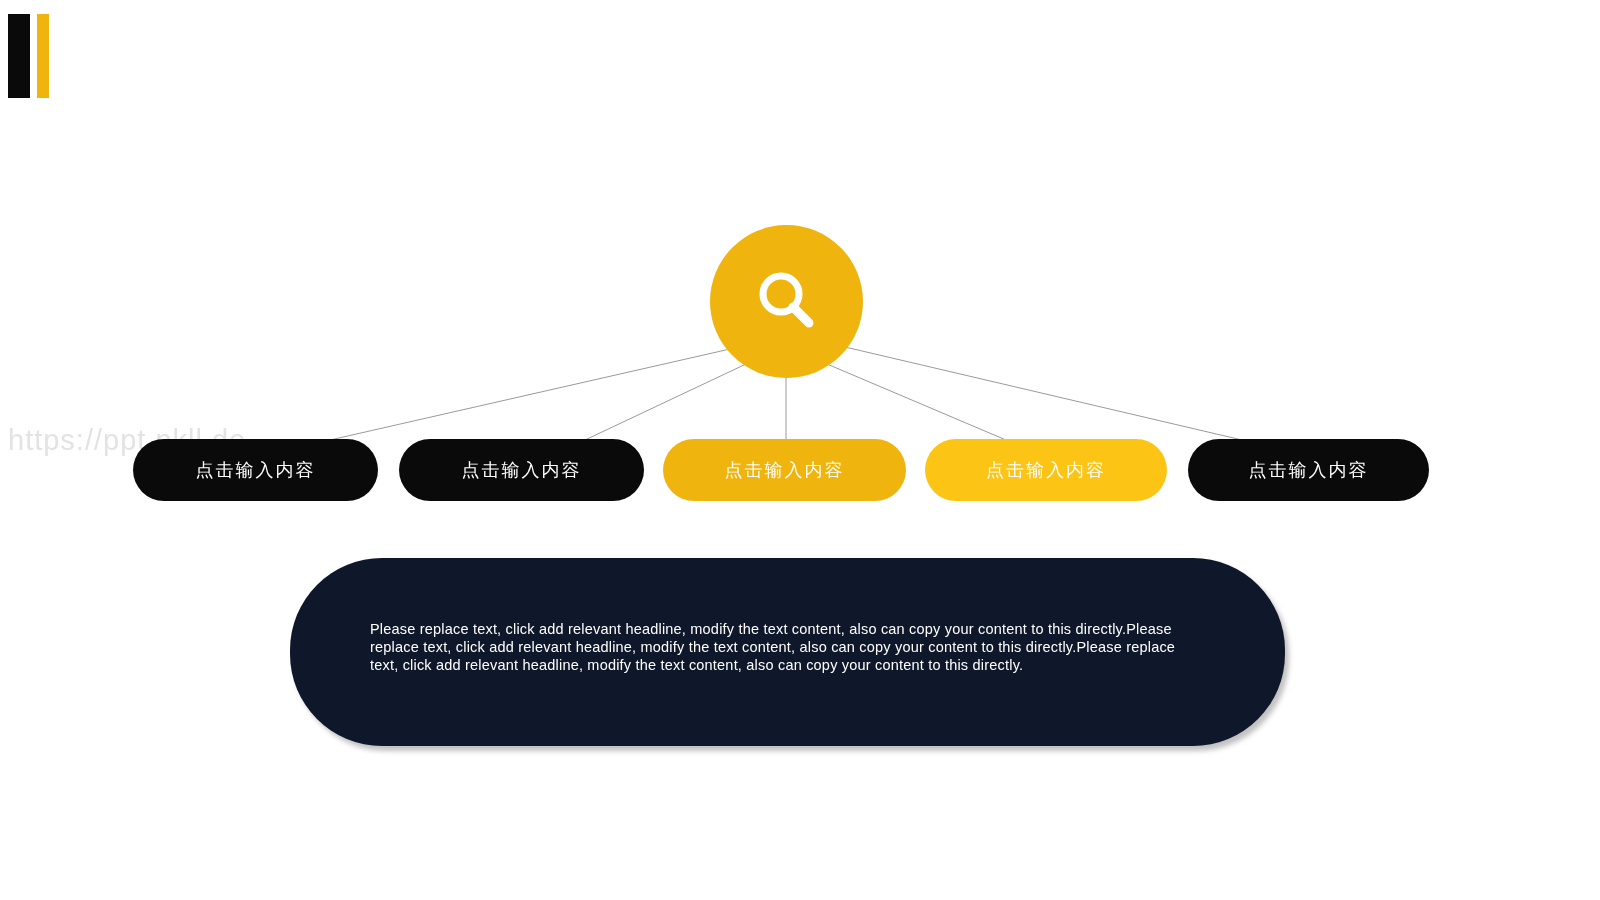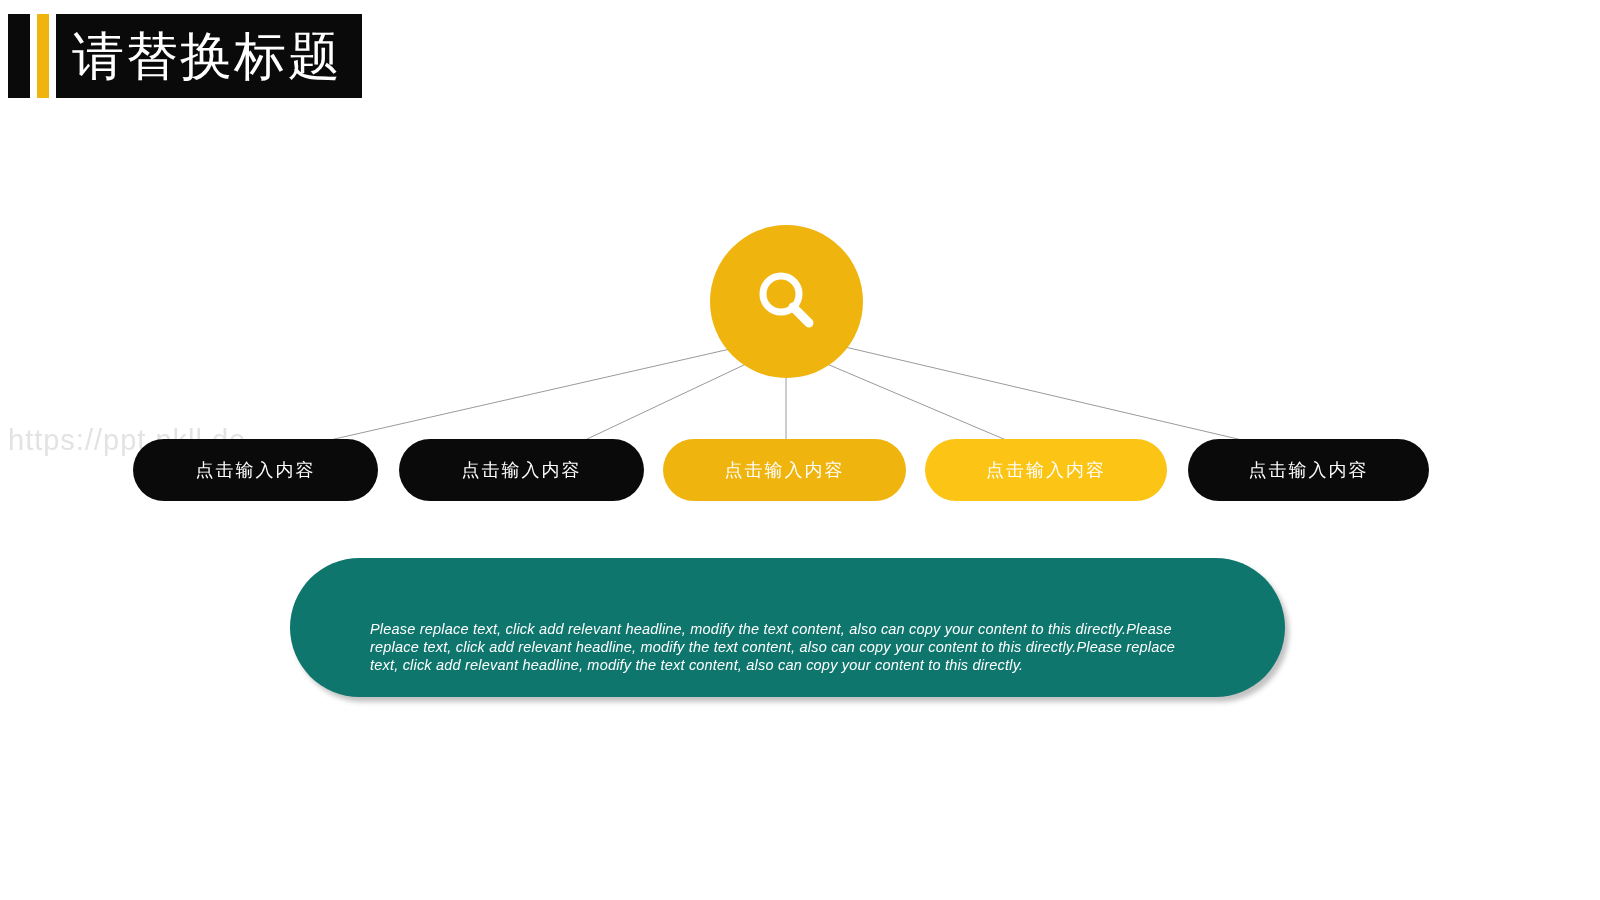--- a/index.html
+++ b/index.html
@@ -112,48 +112,44 @@
   .pill-2 { left: 663px;  width: 243px; }
   .pill-3 { left: 925px;  width: 242px; }
   .pill-4 { left: 1188px; width: 241px; }
 
   
   .desc-panel {
     position: absolute;
     left: 290px;
     top: 558px;
     width: 995px;
-    height: 139px;
-    background: #0f766e;
+    height: 188px;
+    background: #0f172a;
     border-radius: 92px;
     box-shadow: 4px 5px 5px rgba(120,120,120,0.45);
-    font-style: italic;
   }
   .desc-text {
     position: absolute;
     left: 80px;
     top: 62px;
     width: 815px;
     color: #ffffff;
     font-size: 14.5px;
     line-height: 18px;
     letter-spacing: 0.2px;
   }
 </style>
 </head>
 <body>
 
 <div id="slide">
 
   <div class="title-bar">
     <div class="title-block-left"></div>
     <div class="title-stripe"></div>
-    <div class="title-block-main">
-      <span class="title-text">请替换标题</span>
-    </div>
   </div>
 
   <div class="watermark">https://ppt.pkll.de</div>
 
   <svg class="connectors" viewBox="0 0 1600 900" width="1600" height="900">
     <line x1="730" y1="349" x2="330" y2="440" stroke="#9a9a9a" stroke-width="1"></line>
     <line x1="746" y1="364" x2="585" y2="440" stroke="#9a9a9a" stroke-width="1"></line>
     <line x1="786" y1="377" x2="786" y2="440" stroke="#9a9a9a" stroke-width="1"></line>
     <line x1="827" y1="364" x2="1006" y2="440" stroke="#9a9a9a" stroke-width="1"></line>
     <line x1="845" y1="347" x2="1242" y2="440" stroke="#9a9a9a" stroke-width="1"></line>

